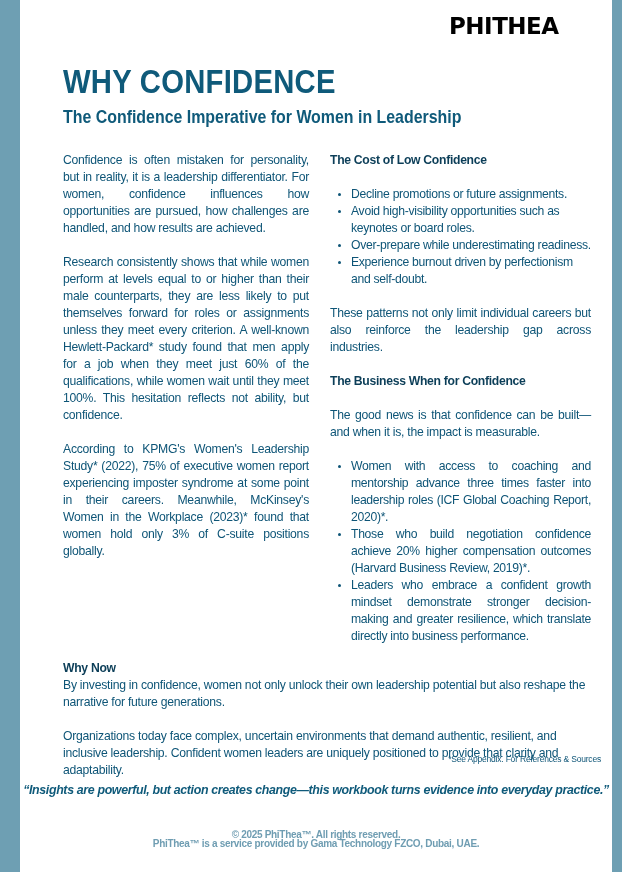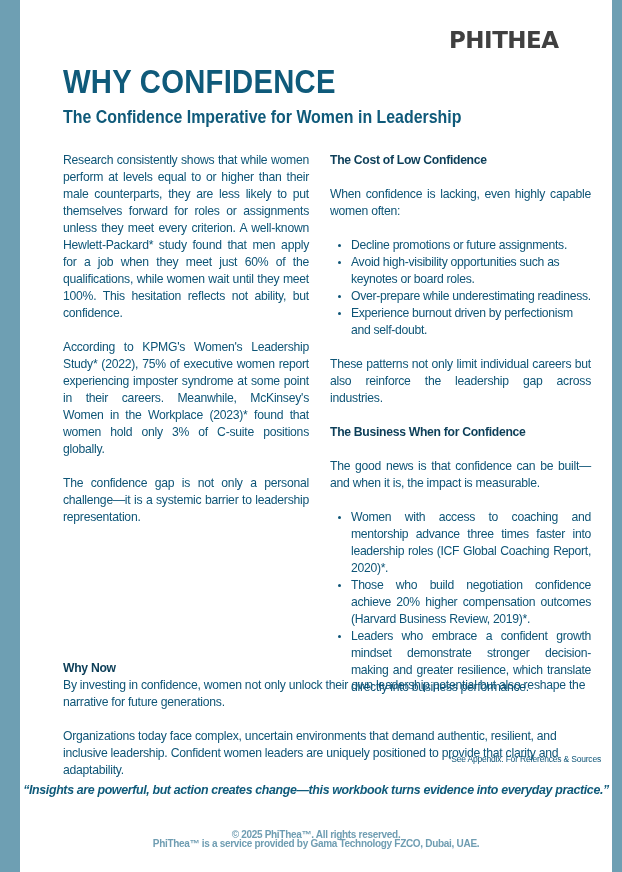--- a/index.html
+++ b/index.html
@@ -11,26 +11,26 @@
     font-family: "Liberation Sans", sans-serif;
   }
   .page {
     position: absolute;
     left: 20px; top: 0;
     width: 592px; height: 872px;
     background: #ffffff;
   }
   .brand {
     position: absolute;
-    left: 449px; top: 27px;
+    left: 449px; top: 13px;
     font-family: "DejaVu Sans", sans-serif;
     font-weight: bold;
     font-size: 23px;
     letter-spacing: -0.5px;
-    color: #404040;
+    color: #000000;
   }
   .title {
     position: absolute;
     left: 63px; top: 62px;
     font-family: "Liberation Sans", sans-serif;
     font-weight: bold;
     font-size: 34px;
     color: #0f5a7a;
     transform: scaleX(0.86);
     transform-origin: left top;
@@ -129,28 +129,27 @@
 <body>
 
 <div class="page"></div>
 
 <div class="brand">PHITHEA</div>
 
 <h1 class="title" style="margin:0;">WHY CONFIDENCE</h1>
 <h2 class="subtitle" style="margin:0;">The Confidence Imperative for Women in Leadership</h2>
 
 <div class="col left">
+  <p>Confidence is often mistaken for personality, but in reality, it is a leadership differentiator. For women, confidence influences how opportunities are pursued, how challenges are handled, and how results are achieved.</p>
   <p>Research consistently shows that while women perform at levels equal to or higher than their male counterparts, they are less likely to put themselves forward for roles or assignments unless they meet every criterion. A well-known Hewlett-Packard* study found that men apply for a job when they meet just 60% of the qualifications, while women wait until they meet 100%. This hesitation reflects not ability, but confidence.</p>
   <p>According to KPMG's Women's Leadership Study* (2022), 75% of executive women report experiencing imposter syndrome at some point in their careers. Meanwhile, McKinsey's Women in the Workplace (2023)* found that women hold only 3% of C-suite positions globally.</p>
-  <p>The confidence gap is not only a personal challenge—it is a systemic barrier to leadership representation.</p>
 </div>
 
 <div class="col right">
   <h3>The Cost of Low Confidence</h3>
-  <p>When confidence is lacking, even highly capable women often:</p>
   <ul>
     <li>Decline promotions or future assignments.</li>
     <li>Avoid high-visibility opportunities such as keynotes or board roles.</li>
     <li>Over-prepare while underestimating readiness.</li>
     <li>Experience burnout driven by perfectionism and self-doubt.</li>
   </ul>
   <p>These patterns not only limit individual careers but also reinforce the leadership gap across industries.</p>
   <h3>The Business When for Confidence</h3>
   <p>The good news is that confidence can be built—and when it is, the impact is measurable.</p>
   <ul class="justify">

